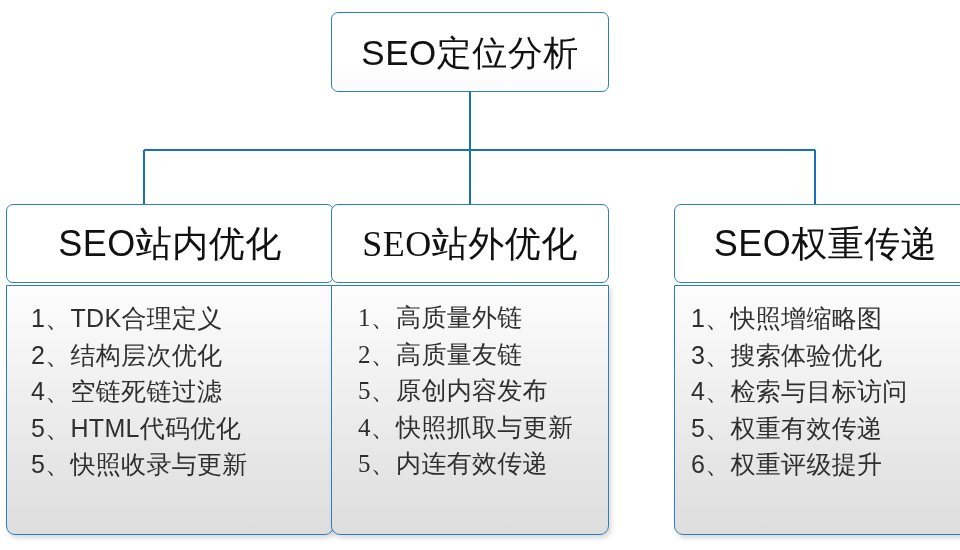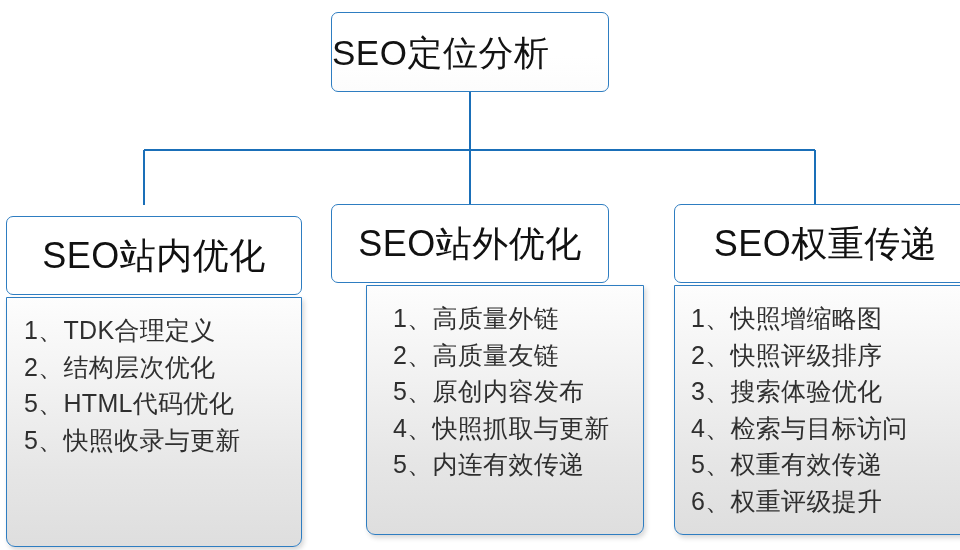--- a/index.html
+++ b/index.html
@@ -35,21 +35,21 @@
     left: 331px;
     top: 12px;
     width: 278px;
     height: 80px;
     box-sizing: border-box;
     border: 1.4px solid #2e7dc1;
     border-radius: 7px;
     background: linear-gradient(180deg, #ffffff 0%, #ffffff 55%, #fcfcfc 100%);
     display: flex;
     align-items: center;
-    justify-content: flex-start;
+    justify-content: center;
   }
   .root-label {
     font-size: 35px;
     color: #121212;
     letter-spacing: 0.5px;
     line-height: 1;
   }
 
   
   .column {
@@ -82,22 +82,22 @@
     margin-top: 2px;
     border: 1.4px solid #2e7dc1;
     border-radius: 0 0 9px 9px;
     background: linear-gradient(180deg, #fdfdfd 0%, #f2f2f2 35%, #e6e6e6 70%, #dedede 100%);
     box-shadow: 2px 3px 5px rgba(0,0,0,0.16);
     padding: 14px 0 0 0;
     display: flex;
     flex-direction: column;
     align-items: flex-start;
   }
-  .col-body.indent-a { padding-left: 17px; text-align: right; }
-  .col-body.indent-b { padding-left: 26px; margin-left: 35px; }
+  .col-body.indent-a { padding-left: 24px; text-align: right; }
+  .col-body.indent-b { padding-left: 26px; }
   .col-body.indent-c { padding-left: 16px; }
 
   .item {
     font-size: 25px;
     color: #2f2f2f;
     line-height: 36.5px;
     white-space: nowrap;
     letter-spacing: 0.3px;
   }
 </style>
@@ -113,52 +113,52 @@
       <line x1="144" y1="150" x2="144" y2="205"></line>
       <line x1="470" y1="150" x2="470" y2="205"></line>
       <line x1="815" y1="150" x2="815" y2="205"></line>
     </g>
   </svg>
 
   <div class="root-box">
     <span class="root-label">SEO定位分析</span>
   </div>
 
-  <div class="column" style="left:6px; width:296px;margin-top:12px;">
+  <div class="column" style="left:6px; width:328px;">
     <div class="col-head">
       <span class="col-head-label">SEO站内优化</span>
     </div>
     <div class="col-body indent-a">
       <div class="item">1、TDK合理定义</div>
       <div class="item">2、结构层次优化</div>
+      <div class="item">4、空链死链过滤</div>
       <div class="item">5、HTML代码优化</div>
       <div class="item">5、快照收录与更新</div>
     </div>
   </div>
 
-  <div class="column" style="left:331px; width:278px;">
+  <div class="column" style="left:331px; width:278px;font-family:Liberation Serif, serif;">
     <div class="col-head">
       <span class="col-head-label">SEO站外优化</span>
     </div>
     <div class="col-body indent-b">
       <div class="item">1、高质量外链</div>
       <div class="item">2、高质量友链</div>
       <div class="item">5、原创内容发布</div>
       <div class="item">4、快照抓取与更新</div>
       <div class="item">5、内连有效传递</div>
     </div>
   </div>
 
   <div class="column" style="left:674px; width:303px;">
     <div class="col-head">
       <span class="col-head-label">SEO权重传递</span>
     </div>
     <div class="col-body indent-c">
       <div class="item">1、快照增缩略图</div>
-      <div class="item">2、快照评级排序</div>
       <div class="item">3、搜索体验优化</div>
       <div class="item">4、检索与目标访问</div>
       <div class="item">5、权重有效传递</div>
       <div class="item">6、权重评级提升</div>
     </div>
   </div>
 
 </div>
 
 </body></html>

